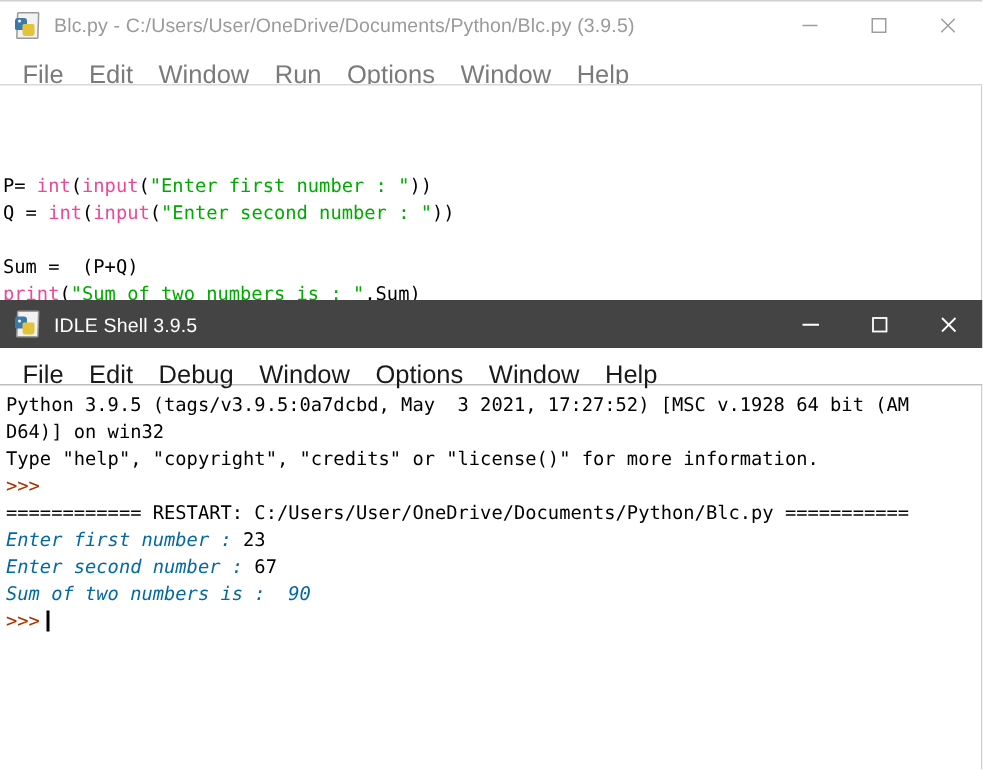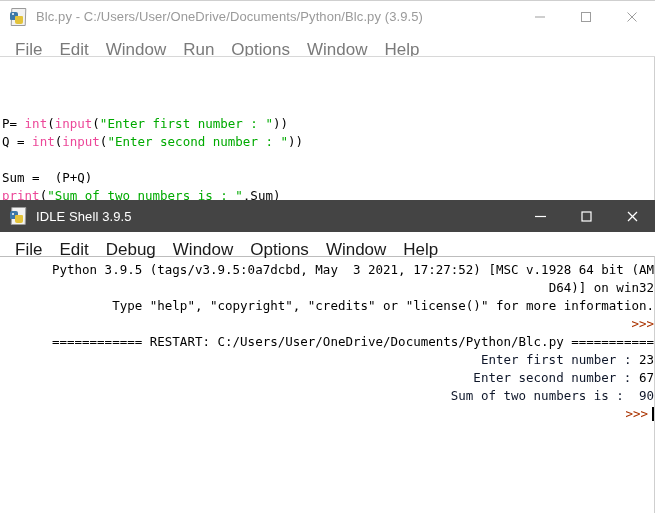--- a/index.html
+++ b/index.html
@@ -135,33 +135,32 @@
     line-height: 18px;
     white-space: pre;
     box-sizing: border-box;
     overflow: hidden;
   }
   .codearea {
     padding: 4px 0 0 2px;
     border-top: 1px solid #d8d8d8;
   }
   .shellarea {
-    padding: 4px 0 0 20px;
+    padding: 4px 0 0 4px;
     border-top: 1px solid #bdbdbd;
     border-right: 1px solid #cfcfcf;
-    text-align: right;
   }
 
   .ln { display: block; height: 18px; }
 
   
   .tok-plain   { color: #000000; }
   .tok-builtin { color: #ec4899; }
   .tok-string  { color: #00aa00; }
-  .tok-stdout  { color: #0f172a; }
+  .tok-stdout  { color: #0369a1; font-style: italic; }
   .tok-prompt  { color: #aa3300; }
 
   
   .edge-line {
     position: absolute;
     top: 0; right: 0;
     width: 1px; height: 100%;
     background: #cfcfcf;
   }
 

